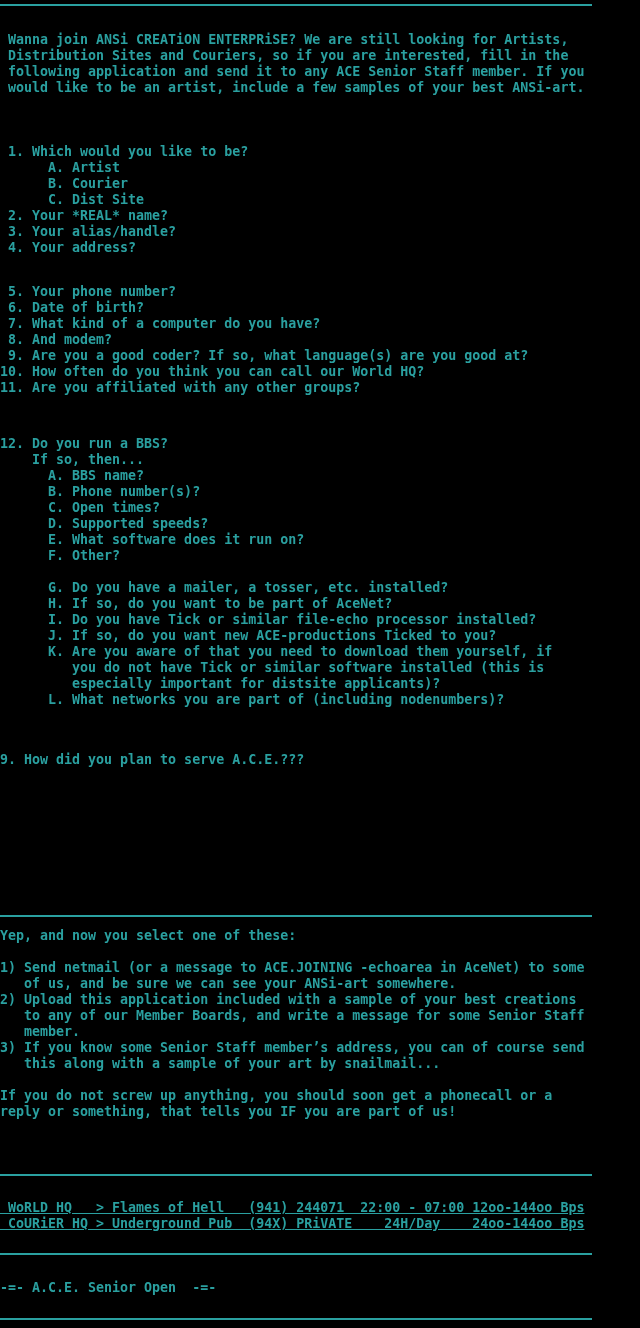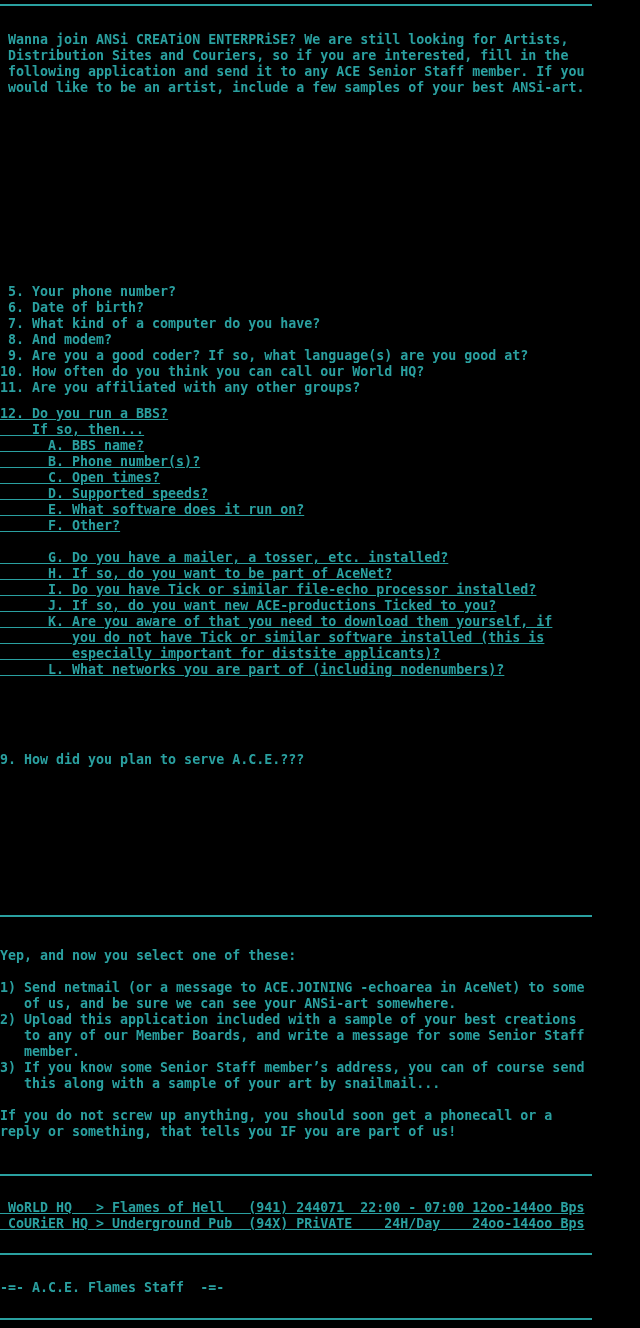--- a/index.html
+++ b/index.html
@@ -30,39 +30,46 @@
     background: var(--fg, #2aa0a0);
   }
   .rule-top      { top: 4px; }
   .rule-mid1     { top: 915px; }
   .rule-mid2     { top: 1174px; }
   .rule-mid3     { top: 1253px; }
   .rule-bottom   { top: 1318px; }
   .pos-intro     { top: 32px; }
   .pos-q1        { top: 144px; }
   .pos-q2        { top: 284px; }
-  .pos-q12       { top: 406px; text-decoration: underline; }
+  .pos-q12       { top: 436px; }
   .pos-q13       { top: 752px; }
   .pos-q14       { top: 800px; }
-  .pos-submit    { top: 948px; }
+  .pos-submit    { top: 928px; }
   .pos-hq        { top: 1200px; text-decoration: underline; }
   .pos-footer    { top: 1280px; left: 176px; }
 </style>
 </head>
 <body style="background: rgb(0, 0, 0);">
 
 <div class="screen">
 
   <div class="rule rule-top"></div>
 
   <pre class="blk pos-intro"> Wanna join ANSi CREATiON ENTERPRiSE? We are still looking for Artists,
  Distribution Sites and Couriers, so if you are interested, fill in the
  following application and send it to any ACE Senior Staff member. If you
  would like to be an artist, include a few samples of your best ANSi-art.</pre>
 
+  <pre class="blk pos-q1"> 1. Which would you like to be?
+      A. Artist
+      B. Courier
+      C. Dist Site
+ 2. Your *REAL* name?
+ 3. Your alias/handle?
+ 4. Your address?</pre>
 
   <pre class="blk pos-q2"> 5. Your phone number?
  6. Date of birth?
  7. What kind of a computer do you have?
  8. And modem?
  9. Are you a good coder? If so, what language(s) are you good at?
 10. How often do you think you can call our World HQ?
 11. Are you affiliated with any other groups?</pre>
 
   <pre class="blk pos-q12">12. Do you run a BBS?
@@ -101,17 +108,17 @@
 If you do not screw up anything, you should soon get a phonecall or a
 reply or something, that tells you IF you are part of us!</pre>
 
   <div class="rule rule-mid2"></div>
 
   <pre class="blk pos-hq"> WoRLD HQ   &gt; Flames of Hell   (941) 244071  22:00 - 07:00 12oo-144oo Bps
  CoURiER HQ &gt; Underground Pub  (94X) PRiVATE    24H/Day    24oo-144oo Bps</pre>
 
   <div class="rule rule-mid3"></div>
 
-  <pre class="blk pos-footer">-=- A.C.E. Flames Staff  -=-</pre>
+  <pre class="blk pos-footer">-=- A.C.E. Senior Open  -=-</pre>
 
   <div class="rule rule-bottom"></div>
 
 </div>
 
 </body></html>

